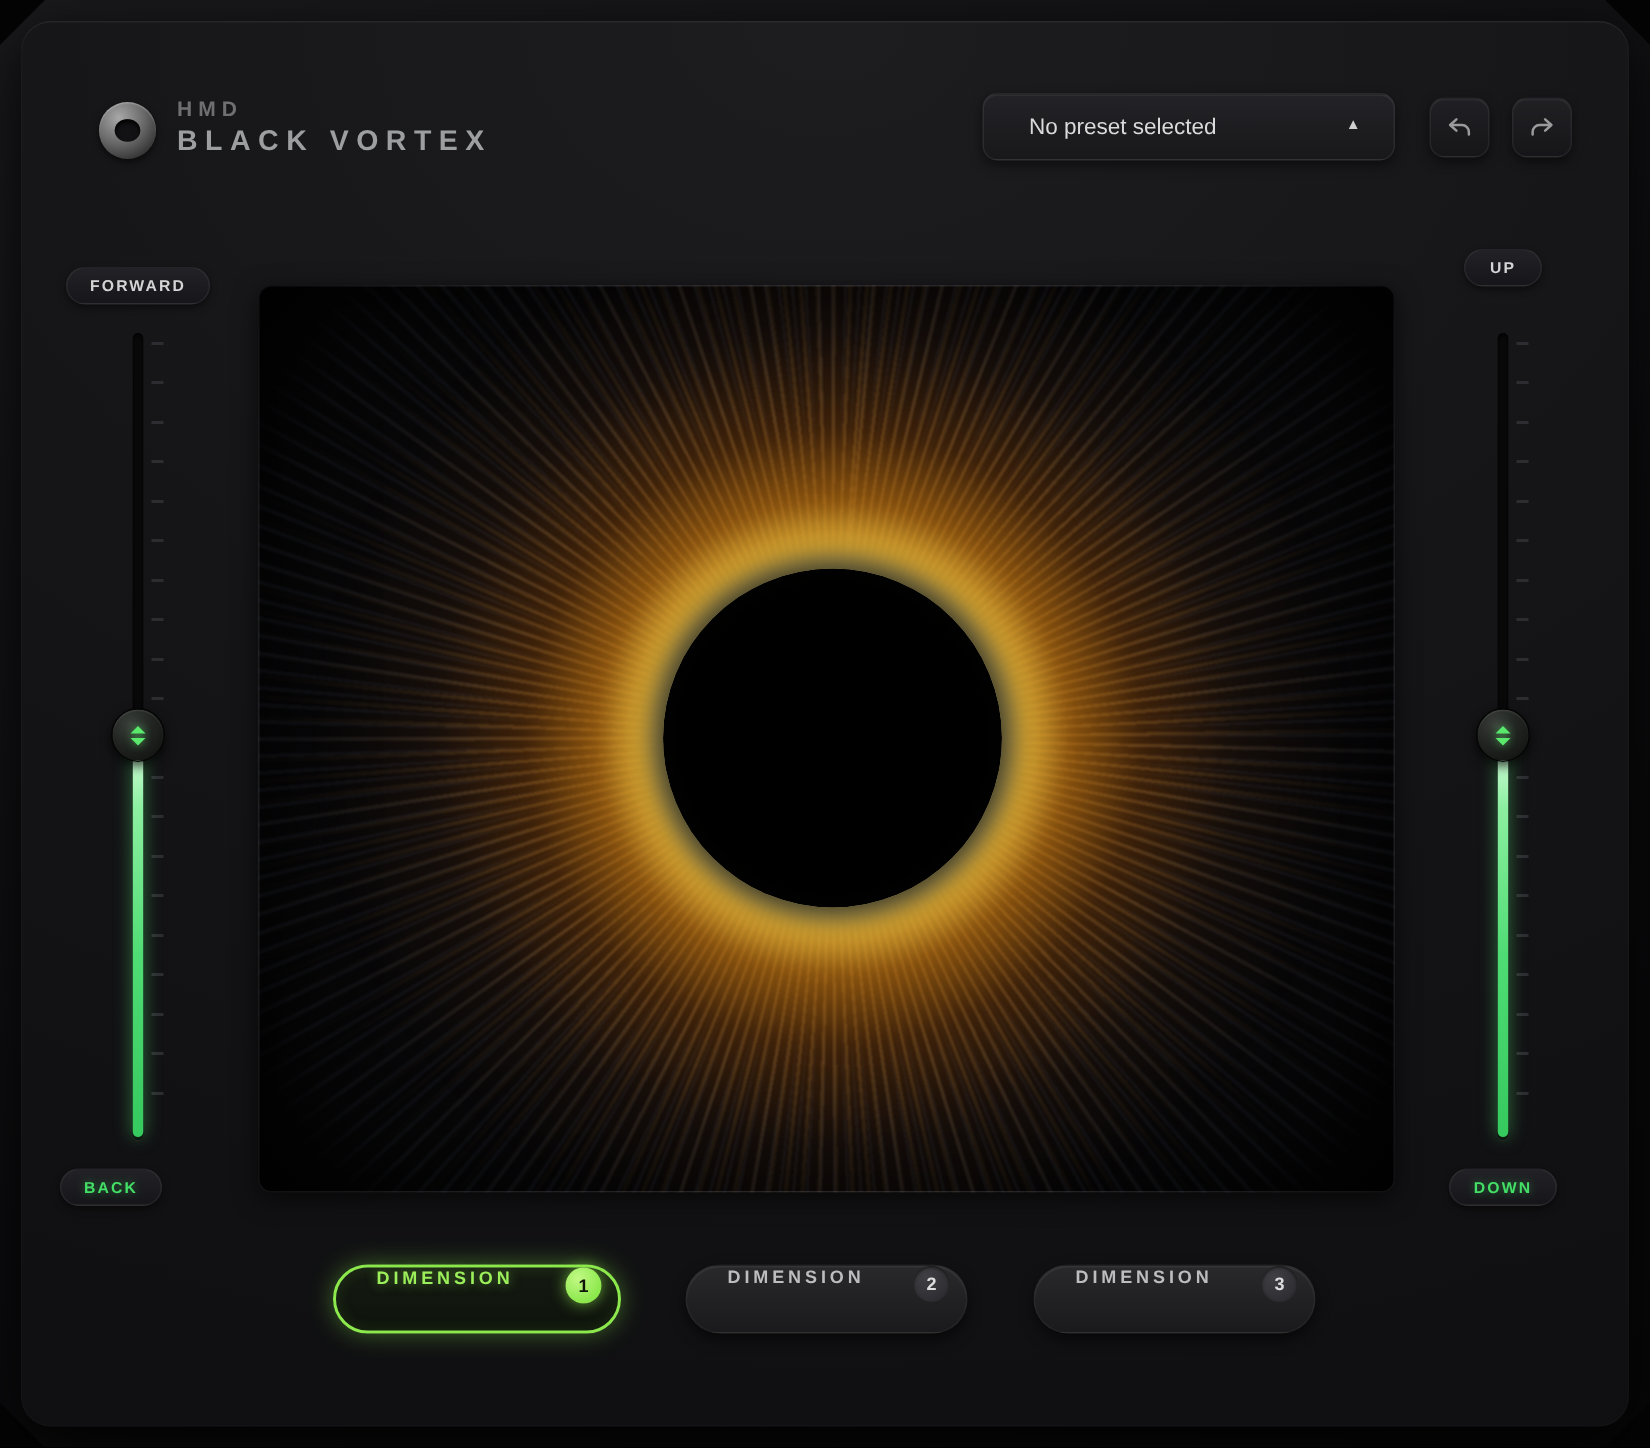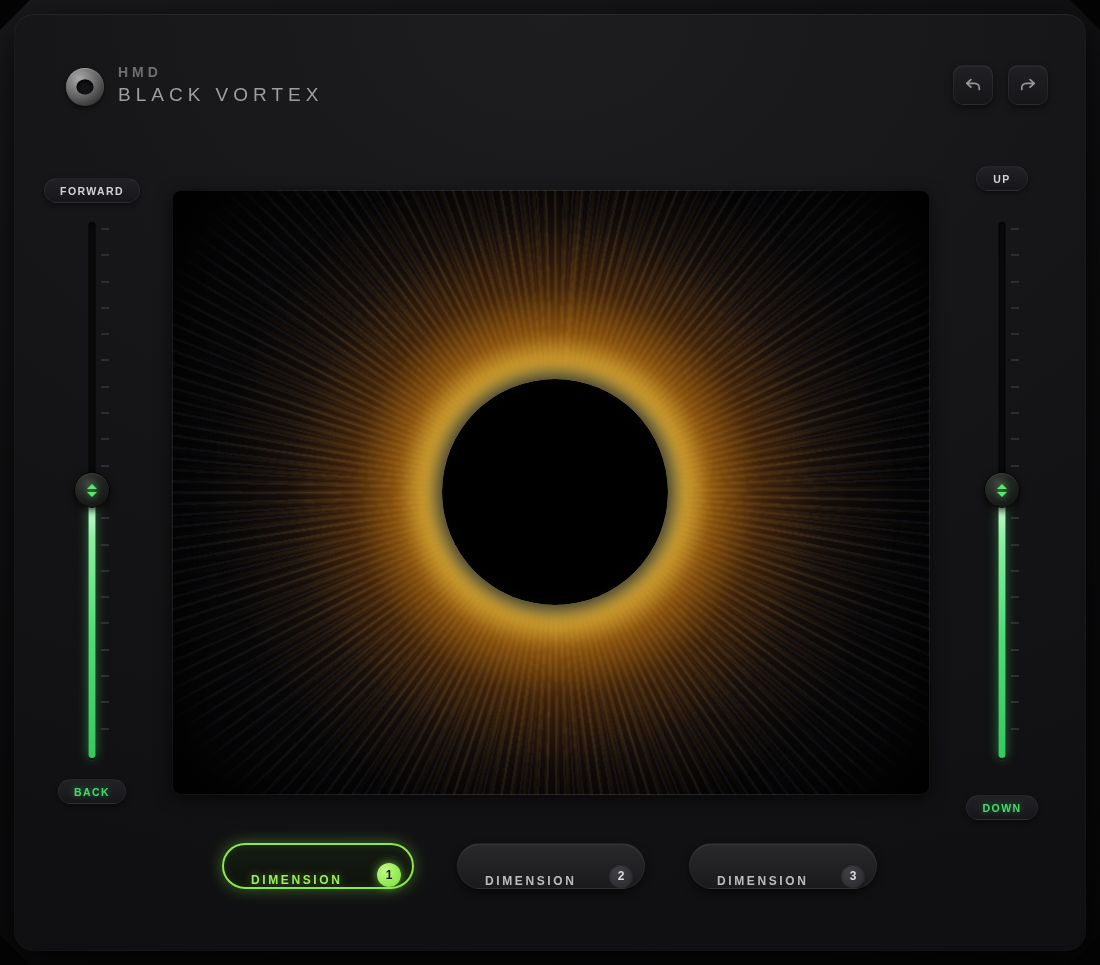--- a/index.html
+++ b/index.html
@@ -16,21 +16,21 @@
 
   
   .logo { position:absolute; left:66px; top:68px; width:38px; height:38px; border-radius:50%;
     background: radial-gradient(circle at 35% 28%, #a8a8a8 0%, #6a6a6a 45%, #333 80%);
     box-shadow: 0 2px 5px rgba(0,0,0,0.6), inset 0 1px 1px rgba(255,255,255,0.25); }
   .logo::after { content:""; position:absolute; left:50%; top:50%; width:17px; height:15px;
     transform:translate(-50%,-50%); border-radius:50%; background:#121214;
     box-shadow: inset 0 2px 3px rgba(0,0,0,0.9); }
   .brand { position:absolute; left:118px; top:64px; font-size:14px; font-weight:600;
     letter-spacing:4px; color:#6f6f72; }
-  .product { position:absolute; left:118px; top:84px; font-size:19px; font-weight:400;
+  .product { position:absolute; left:118px; top:84px; font-size:19px; font-weight:700;
     letter-spacing:5px; color:#9c9ea0; }
 
   .preset { position:absolute; left:655px; top:62px; width:275px; height:45px; border-radius:10px;
     background: linear-gradient(#232327,#18181b); border:1px solid rgba(255,255,255,0.07);
     box-shadow: 0 3px 8px rgba(0,0,0,0.5), inset 0 1px 0 rgba(255,255,255,0.05);
     display:flex; align-items:center; justify-content:space-between; padding:0 22px 0 30px; cursor:pointer; }
   .preset-text { font-size:15px; color:#dadada; }
   .preset-arrow { font-size:10px; color:#cfcfcf; transform:translateY(-1px); }
 
   .hist-btn { position:absolute; top:65px; width:40px; height:40px; border-radius:10px; border:1px solid rgba(255,255,255,0.06);
@@ -39,23 +39,23 @@
   .hist-btn.undo { left:953px; } .hist-btn.redo { left:1008px; }
   .hist-btn svg { width:20px; height:20px; }
 
   
   .pill { position:absolute; height:25px; border-radius:13px;
     background: linear-gradient(#222226,#16161a); border:1px solid rgba(255,255,255,0.06);
     box-shadow: 0 2px 5px rgba(0,0,0,0.5); display:flex; align-items:center; justify-content:center;
     font-size:10.5px; font-weight:700; letter-spacing:1.4px; color:#d4d4d6;text-align:right; }
   .pill.green { color:#43df66; text-shadow:0 0 6px rgba(67,223,102,0.45); }
   .pill.fwd  { left:44px;  top:178px; width:96px; }
-  .pill.back { left:58px;  top:779px; width:68px; }
+  .pill.back { left:40px;  top:779px; width:68px; }
   .pill.up   { left:976px; top:166px; width:52px; }
-  .pill.down { left:966px; top:779px; width:72px;margin-top:16px; }
+  .pill.down { left:966px; top:779px; width:72px; }
 
   
   .slider { position:absolute; top:222px; width:36px; height:538px; cursor:pointer; }
   .slider.ls { left:74px; } .slider.rs { left:984px; }
   .track { position:absolute; left:50%; top:0; width:7px; height:100%; transform:translateX(-50%);
     border-radius:4px; background:#09090a;
     box-shadow: inset 0 1px 3px #000, 0 1px 0 rgba(255,255,255,0.04); }
   .ticks { position:absolute; left:27px; top:6px; width:8px; height:526px;
     background-image: repeating-linear-gradient(to bottom, #2d2d31 0px, #2d2d31 2px, transparent 2px, transparent 26.3px); }
   .fill { position:absolute; left:50%; transform:translateX(-50%); top:268px; bottom:2px; width:7px; border-radius:4px;
@@ -91,21 +91,21 @@
       rgba(255,150,18,0.5) 158px, rgba(235,112,0,0.22) 205px, rgba(160,72,0,0.08) 272px, rgba(0,0,0,0) 348px);
     filter: blur(4px); }
   .hole { position:absolute; left:270px; top:189px; width:226px; height:226px; border-radius:50%;
     background: radial-gradient(circle, #000 0 64%, rgba(0,0,0,0.98) 82%, rgba(0,0,0,0) 100%);
     box-shadow: 0 0 18px 8px rgba(0,0,0,0.75); }
   .vignette { position:absolute; inset:0;
     background: radial-gradient(circle at 50% 50%, rgba(0,0,0,0) 42%, rgba(0,0,0,0.4) 82%, rgba(0,0,0,0.65) 100%); }
 
   
   .dim-btn { position:absolute; top:843px; height:46px; border-radius:23px; border:none;
-    display:flex; align-items:flex-end; justify-content:space-between; padding:0 11px 0 27px;
+    display:flex; align-items:flex-start; justify-content:space-between; padding:0 11px 0 27px;
     cursor:pointer; font-family:"Liberation Sans", sans-serif; }
   .dim-btn .dim-label { font-size:12px; font-weight:700; letter-spacing:2.6px; }
   .dim-badge { width:24px; height:24px; border-radius:50%; display:flex; align-items:center;
     justify-content:center; font-size:12px; font-weight:700; }
   .dim-btn.inactive { background: linear-gradient(#29292c,#1a1a1d);
     box-shadow: 0 4px 9px rgba(0,0,0,0.55), inset 0 1px 0 rgba(255,255,255,0.06);
     border:1px solid rgba(255,255,255,0.04); }
   .dim-btn.inactive .dim-label { color:#bdbdbf; }
   .dim-btn.inactive .dim-badge { background: radial-gradient(circle at 35% 30%, #404044, #28282c);
     color:#dcdcde; box-shadow: inset 0 1px 2px rgba(0,0,0,0.6); }
@@ -122,20 +122,24 @@
 <body>
 
 <div id="app">
   <div class="bezel"></div>
   <div class="surface"></div>
 
   <div class="logo"></div>
   <div class="brand">HMD</div>
   <div class="product">BLACK VORTEX</div>
 
+  <div class="preset">
+    <span class="preset-text">No preset selected</span>
+    <span class="preset-arrow">▲</span>
+  </div>
 
   <div class="hist-btn undo">
     <svg viewBox="0 0 24 24">
       <path d="M9.5 5.5 L4.5 10 L9.5 14.5" fill="none" stroke="#9a9a9c" stroke-width="2" stroke-linecap="round" stroke-linejoin="round"></path>
       <path d="M4.8 10 H14 a5.5 5.5 0 0 1 5.5 5.5 v2" fill="none" stroke="#9a9a9c" stroke-width="2" stroke-linecap="round"></path>
     </svg>
   </div>
   <div class="hist-btn redo">
     <svg viewBox="0 0 24 24" style="transform:scaleX(-1)">
       <path d="M9.5 5.5 L4.5 10 L9.5 14.5" fill="none" stroke="#9a9a9c" stroke-width="2" stroke-linecap="round" stroke-linejoin="round"></path>

